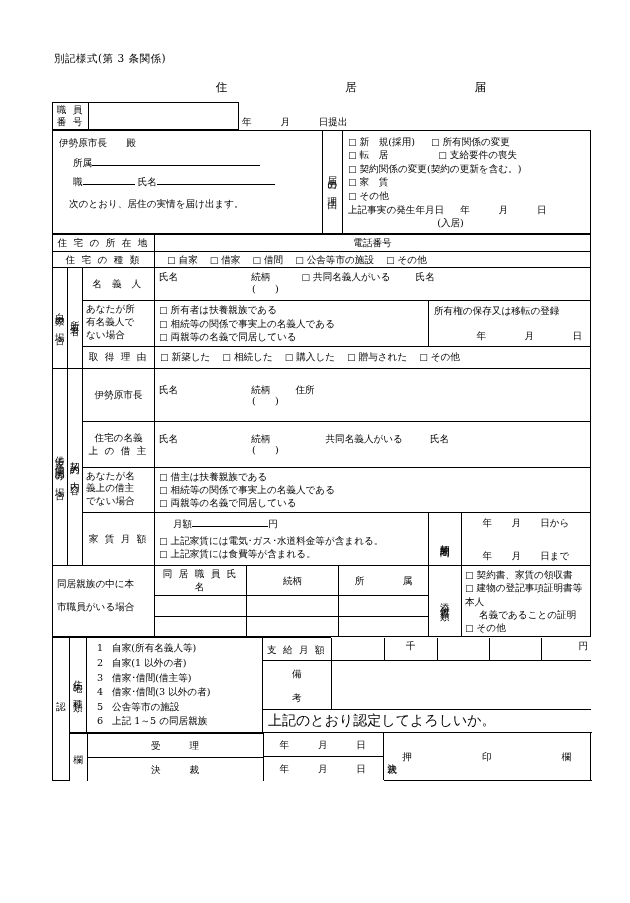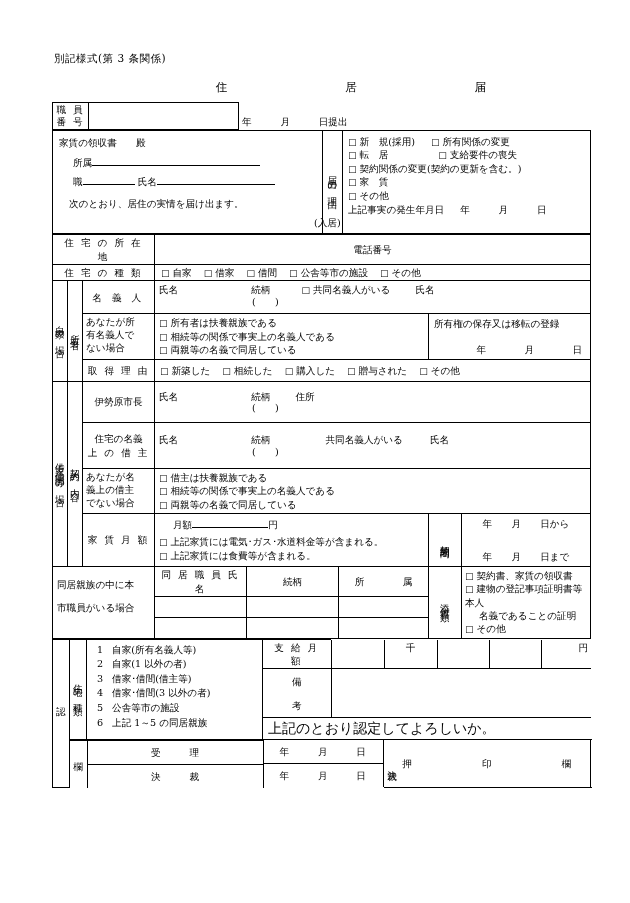--- a/index.html
+++ b/index.html
@@ -27,21 +27,21 @@
   .nbb{border-bottom:none !important;}
 
   .vlabel{
     writing-mode:vertical-rl;text-orientation:upright;
     letter-spacing:3px;margin:0 auto;display:block;
     font-size:9.6px;line-height:1;
   }
   .vcell{text-align:center;width:15px;padding:2px 0 !important;}
   .ctr{text-align:center;}
   .sp{letter-spacing:3.5px;}
-  .sp2{letter-spacing:2px;}
+  .sp2{letter-spacing:2px;font-family:Liberation Serif, serif;}
   .nowrap{white-space:nowrap;}
   .cb{font-family:"DejaVu Sans","Liberation Sans",sans-serif;font-size:9px;margin-right:3px;}
   .chkline{white-space:nowrap;}
   .ul{display:inline-block;border-bottom:1px solid #000;}
   .ul-long{width:168px;}
   .ul-mid{width:118px;}
   .ul-sh{width:52px;}
   .ul-rent{width:76px;}
   .top{vertical-align:top !important;}
   .tiny{font-size:9.2px;}
@@ -83,21 +83,21 @@
 
   <table class="frm">
     <colgroup>
         <col style="width:270px">
         <col style="width:20px">
         <col style="width:248px">
       </colgroup>
     <tbody>
         <tr>
       <td class="top" style="padding:5px 6px 6px 6px">
-        <div style="margin-bottom:7px">家賃の領収書　　殿</div>
+        <div style="margin-bottom:7px">伊勢原市長　　殿</div>
         <div style="margin:0 0 6px 14px">
           <span>所属</span><span class="ul ul-long"></span>
         </div>
         <div style="margin:0 0 8px 14px">
           <span>職</span><span class="ul ul-sh"></span>
           <span>氏名</span><span class="ul ul-mid"></span>
         </div>
         <div style="margin-left:10px">次のとおり、居住の実情を届け出ます。</div>
       </td>
 
@@ -111,21 +111,21 @@
         </div>
         <div>
           <span class="chkline"><span class="cb">□</span><span style="margin-right:50px">転　居</span></span><span class="chkline"><span class="cb">□</span><span>支給要件の喪失</span></span>
         </div>
         <div><span class="cb">□</span><span>契約関係の変更(契約の更新を含む。)</span></div>
         <div><span class="cb">□</span><span>家　賃</span></div>
         <div><span class="cb">□</span><span>その他</span></div>
         <div style="margin-top:1px">
           <span>上記事実の発生年月日</span><span style="margin-left:16px">年　　　月　　　日</span>
         </div>
-        <div style="text-align:left;margin-left:-34px">(入居)</div>
+        <div style="text-align:center;margin-left:-34px">(入居)</div>
       </td>
     </tr>
   </tbody>
     </table>
 
   <table class="frm">
     <colgroup>
       <col style="width:15px">
         <col style="width:15px">
         <col style="width:72px">
@@ -138,21 +138,21 @@
     </colgroup>
 
     <tbody>
         <tr>
       <td colspan="3" class="ctr sp2">住 宅 の 所 在 地</td>
       <td colspan="6" class="ctr">電話番号</td>
     </tr>
 
     <tr>
       <td colspan="3" class="ctr sp2">住 宅 の 種 類</td>
-      <td colspan="6" style="padding-left:6px">
+      <td colspan="6" style="padding-left:12px">
         <span class="nowrap">
           <span><span class="cb">□</span><span style="margin-right:12px">自家</span></span><span><span class="cb">□</span><span style="margin-right:12px">借家</span></span><span><span class="cb">□</span><span style="margin-right:12px">借間</span></span><span><span class="cb">□</span><span style="margin-right:12px">公舎等市の施設</span></span><span><span class="cb">□</span><span>その他</span></span>
         </span>
       </td>
     </tr>
 
     <tr>
       <td rowspan="3" class="vcell">
         <span class="vlabel">自家の場合</span>
       </td>
@@ -196,21 +196,21 @@
     </tr>
 
     <tr>
       <td rowspan="4" class="vcell">
         <span class="vlabel">借家・借間等の場合</span>
       </td>
       <td rowspan="4" class="vcell">
         <span class="vlabel">契約の内容</span>
       </td>
       <td class="ctr tiny" style="height:28px">伊勢原市長</td>
-      <td colspan="6" class="top" style="padding:8px 4px">
+      <td colspan="6" class="top" style="padding:14px 4px">
         <span>氏名</span>
         <span style="margin-left:70px">続柄</span>
         <span style="margin-left:22px">住所</span>
         <div style="margin:-2px 0 0 93px">(　　)</div>
       </td>
     </tr>
 
     <tr>
       <td class="ctr tiny" style="line-height:1.4;padding:2px 2px">
         <div>住宅の名義</div>

